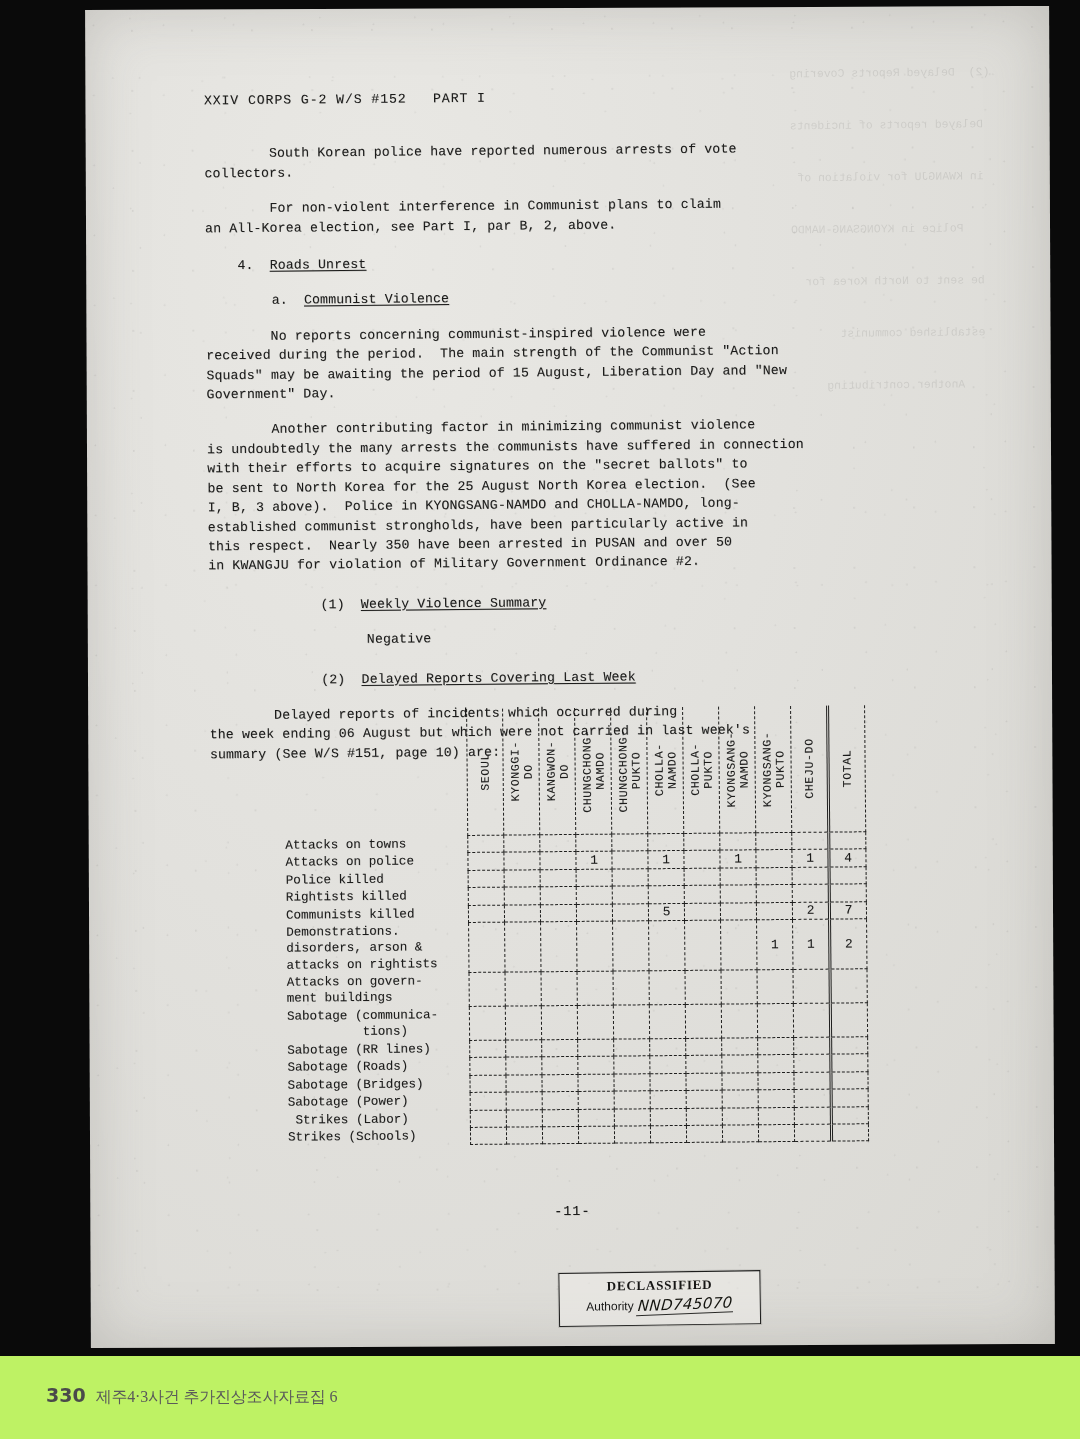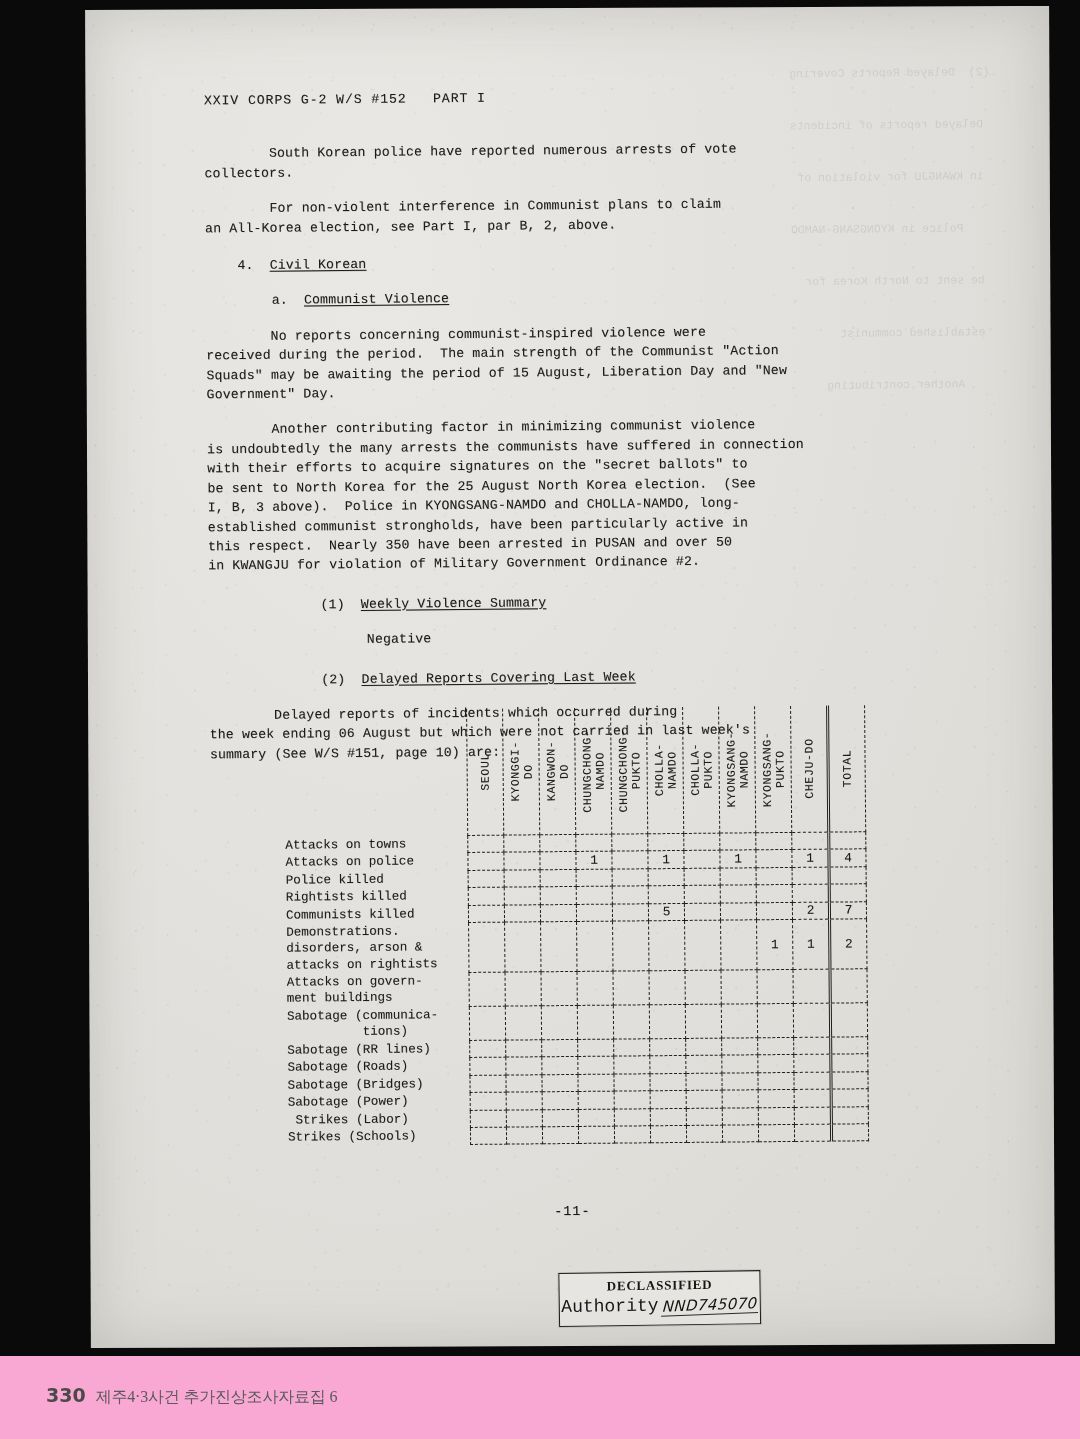--- a/index.html
+++ b/index.html
@@ -218,43 +218,43 @@
     margin-top: 5px;
   }
   #declass-auth-row {
     display: flex;
     align-items: baseline;
     justify-content: center;
     gap: 3px;
     margin-top: 2px;
   }
   #declass-auth-label {
-    font-family: Liberation Mono, monospace;
-    font-size: 18px;
+    font-family: Liberation Sans, sans-serif;
+    font-size: 12px;
     color: #171716;
   }
   #declass-auth-value {
     font-family: "DejaVu Sans", sans-serif;
     font-size: 15px;
     font-style: italic;
     letter-spacing: 0.4px;
     color: #14140f;
     border-bottom: 1.4px solid #2a2a28;
     transform: rotate(-1.4deg) skewX(-7deg);
     padding: 0 1px;
   }
 
   
   #book-footer {
     position: absolute;
     left: 0;
     top: 1356px;
     width: 1080px;
     height: 83px;
-    background: #f9a8d4;
+    background: #bef264;
   }
   #footer-inner {
     position: absolute;
     left: 46px;
     top: 28px;
     display: flex;
     align-items: baseline;
     gap: 10px;
   }
   #footer-pageno {
@@ -295,21 +295,21 @@
     <div id="doc">
 
       <div class="doc-header typed">XXIV CORPS G-2 W/S #152   PART I</div>
 
       <div class="para typed">        South Korean police have reported numerous arrests of vote
 collectors.</div>
 
       <div class="para typed">        For non-violent interference in Communist plans to claim
 an All-Korea election, see Part I, par B, 2, above.</div>
 
-      <div class="num-head typed"><span>4.  </span><span class="u">Civil Korean</span></div>
+      <div class="num-head typed"><span>4.  </span><span class="u">Roads Unrest</span></div>
 
       <div class="alpha-head typed"><span>a.  </span><span class="u">Communist Violence</span></div>
 
       <div class="para typed">        No reports concerning communist-inspired violence were
 received during the period.  The main strength of the Communist "Action
 Squads" may be awaiting the period of 15 August, Liberation Day and "New
 Government" Day.</div>
 
       <div class="para typed">        Another contributing factor in minimizing communist violence
 is undoubtedly the many arrests the communists have suffered in connection

